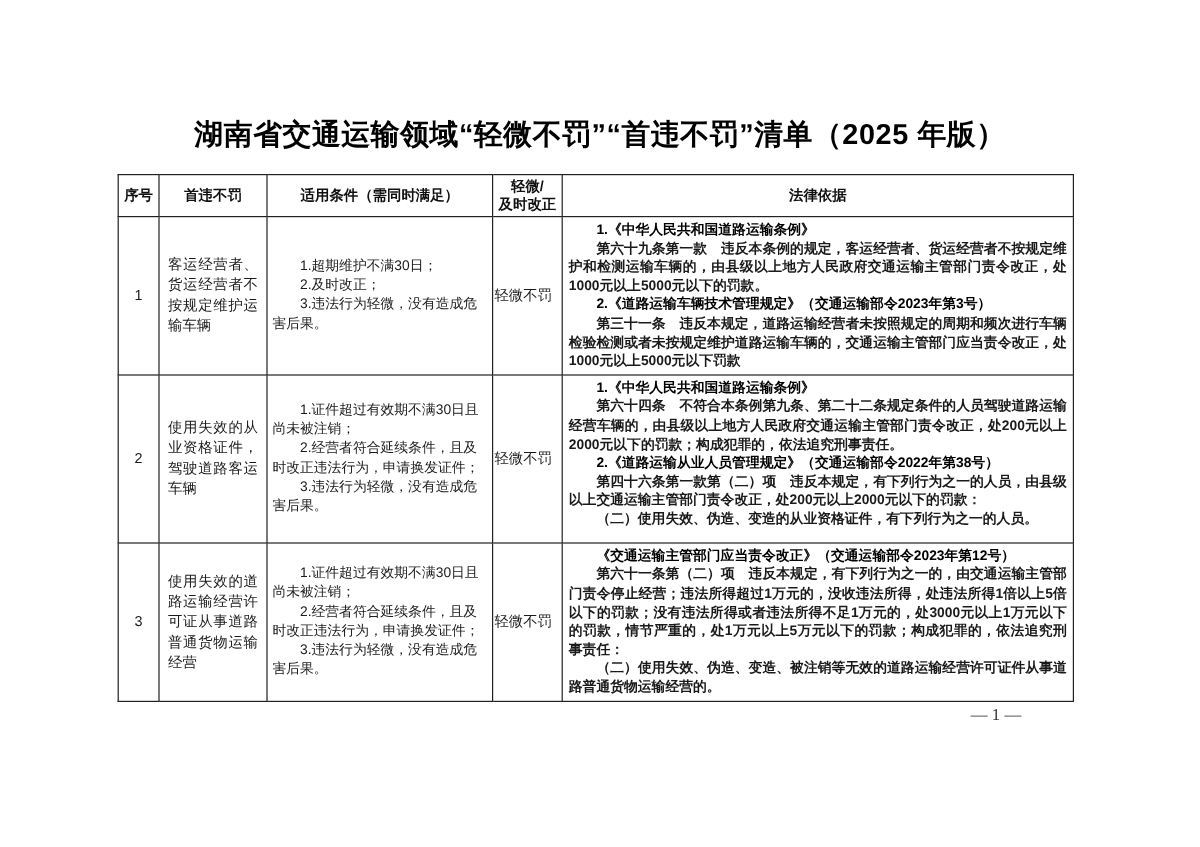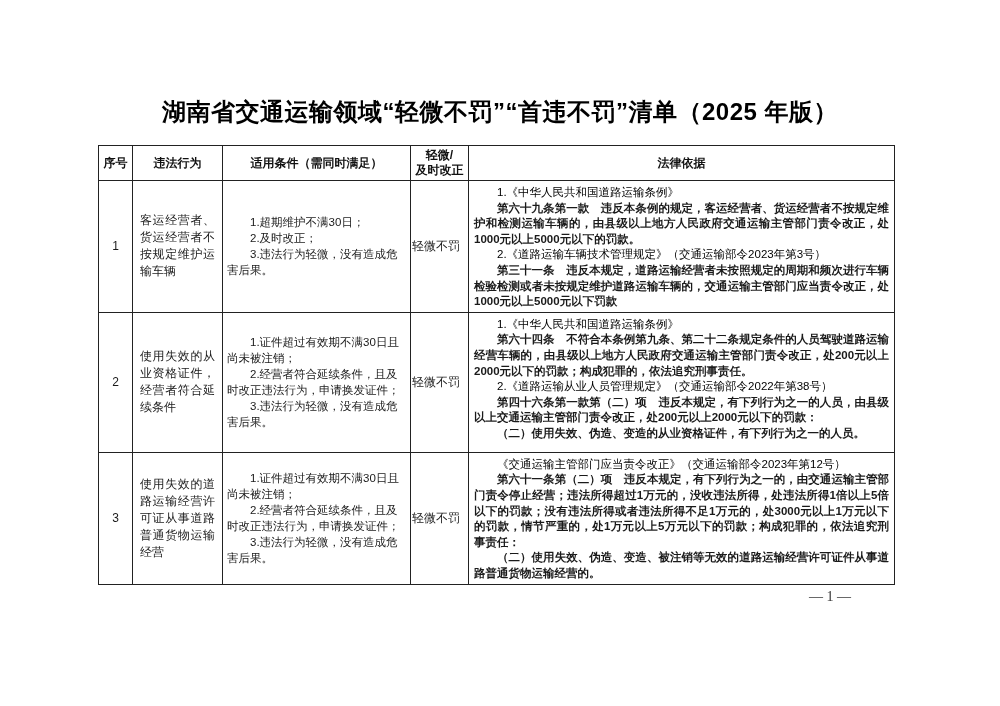--- a/index.html
+++ b/index.html
@@ -78,21 +78,21 @@
   }
   .cell-legal {
     vertical-align: top;
     padding: 4px 5px 2px 5px;
     font-size: 11.5px;
     line-height: 15.6px;
     text-align: justify;
     text-justify: inter-character;
   }
   .cell-legal p { margin: 0; text-indent: 2em; font-weight: bold; }
-  .paras p.bold { font-weight: normal; color: #000000; }
+  .paras p.bold { font-weight: bold; color: #000000; }
   .page-number {
     position: absolute;
     left: 790px;
     top: 589px;
     width: 80px;
     text-align: center;
     font-family: "Liberation Serif", serif;
     font-size: 14px;
     color: #333333;
   }
@@ -108,21 +108,21 @@
     <colgroup>
       <col style="width:34px">
       <col style="width:90px">
       <col style="width:188px">
       <col style="width:58px">
       <col style="width:426px">
     </colgroup>
     <thead>
       <tr class="header-row">
         <th>序号</th>
-        <th>违法行为</th>
+        <th>首违不罚</th>
         <th>适用条件（需同时满足）</th>
         <th class="th-category">轻微/
 及时改正</th>
         <th>法律依据</th>
       </tr>
     </thead>
     <tbody>
       <tr class="row-1">
         <td class="cell-no">1</td>
         <td class="cell-violation">客运经营者、货运经营者不按规定维护运输车辆</td>
@@ -138,21 +138,21 @@
           <div class="paras">
               <p class="bold">1.《中华人民共和国道路运输条例》</p>
               <p>第六十九条第一款　违反本条例的规定，客运经营者、货运经营者不按规定维护和检测运输车辆的，由县级以上地方人民政府交通运输主管部门责令改正，处1000元以上5000元以下的罚款。</p>
               <p class="bold">2.《道路运输车辆技术管理规定》（交通运输部令2023年第3号）</p>
               <p>第三十一条　违反本规定，道路运输经营者未按照规定的周期和频次进行车辆检验检测或者未按规定维护道路运输车辆的，交通运输主管部门应当责令改正，处1000元以上5000元以下罚款</p>
             </div>
         </td>
       </tr>
       <tr class="row-2">
         <td class="cell-no">2</td>
-        <td class="cell-violation">使用失效的从业资格证件，经营者符合延续条件</td>
+        <td class="cell-violation">使用失效的从业资格证件，驾驶道路客运车辆</td>
         <td class="cell-conditions">
           <div class="paras">
               <p>1.证件超过有效期不满30日且尚未被注销；</p>
               <p>2.经营者符合延续条件，且及时改正违法行为，申请换发证件；</p>
               <p>3.违法行为轻微，没有造成危害后果。</p>
             </div>
         </td>
         <td class="cell-category">轻微不罚</td>
         <td class="cell-legal">
           <div class="paras">

